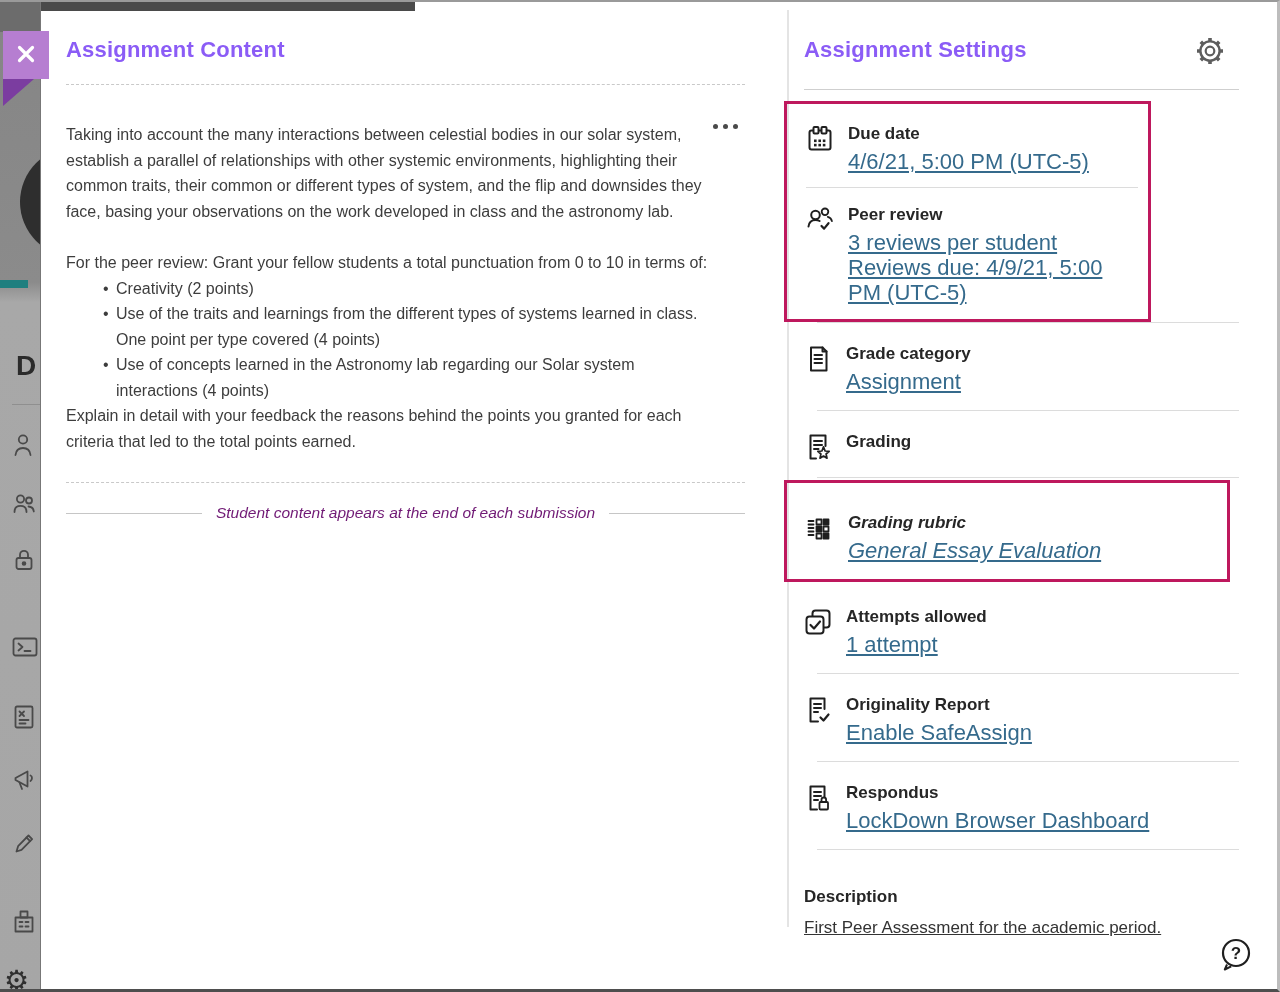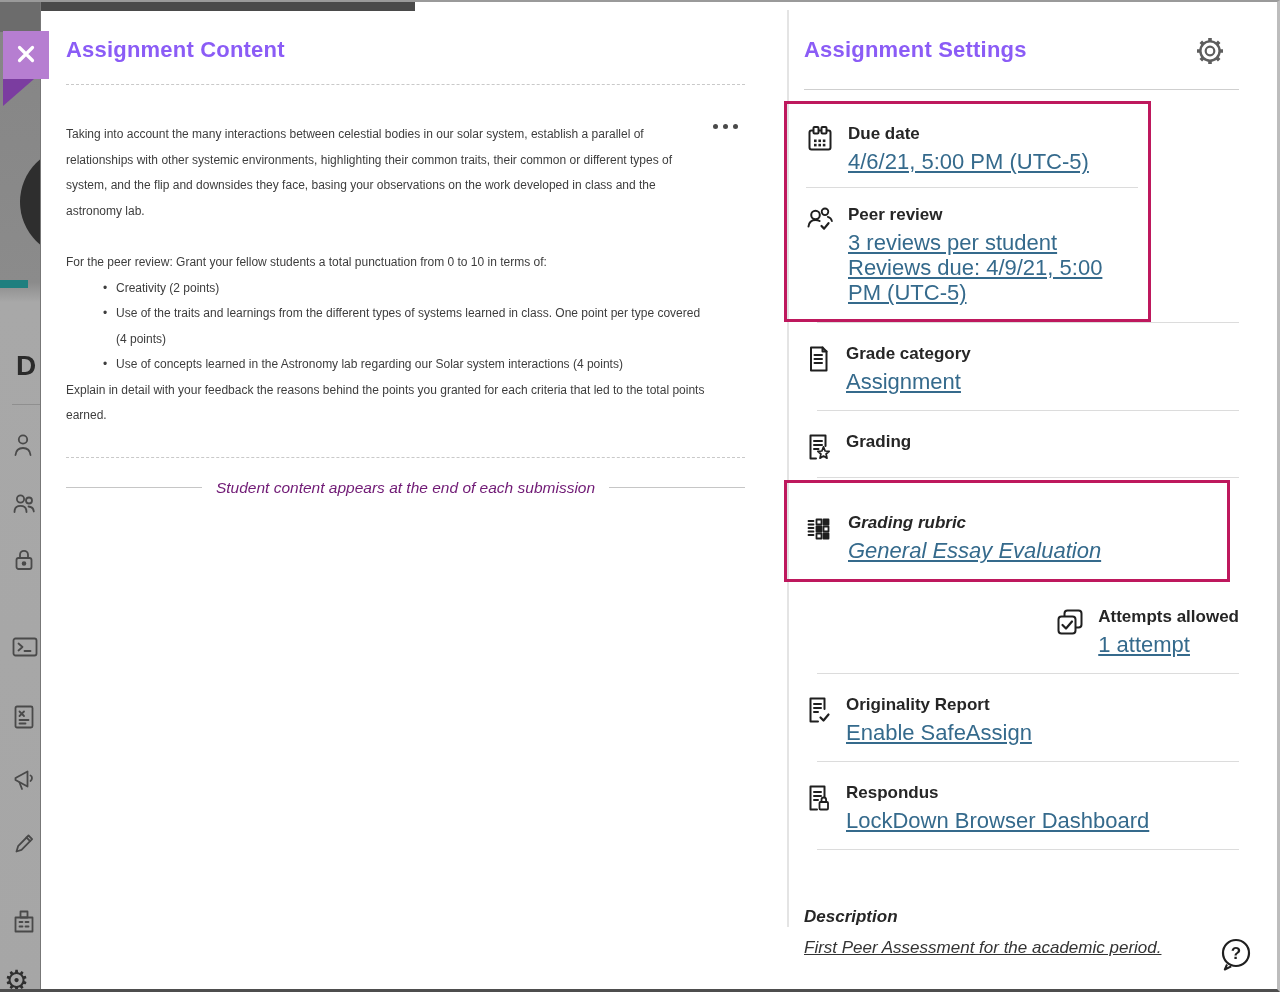--- a/index.html
+++ b/index.html
@@ -27,21 +27,21 @@
   
   .close-btn{position:absolute;left:3px;top:29px;width:46px;height:48px;background:#b67ed1;border:none;cursor:pointer;z-index:30;display:flex;align-items:center;justify-content:center;padding:0;}
   .close-fold{position:absolute;left:3px;top:77px;width:31px;height:27px;background:#7b3da0;clip-path:polygon(0 0,100% 0,0 100%);z-index:29;}
 
   
   .left-col{position:absolute;left:26px;top:34px;width:679px;color:#3d3d3d;}
   .panel h1,.panel h2{margin:0;font-size:22px;line-height:27px;font-weight:600;color:#8b5cf6;letter-spacing:.2px;}
   .dashed-hr{border:none;border-top:1px dashed #c9c9c9;margin:21px 0 0 0;}
   .overflow{position:absolute;right:3px;top:84px;background:none;border:none;cursor:pointer;display:flex;gap:5px;padding:4px;}
   .overflow .dot{width:5px;height:5px;border-radius:50%;background:#4a4a4a;display:block;}
-  .content-body{margin-top:37px;font-size:12px;line-height:25.5px;}
+  .content-body{margin-top:37px;font-size:16px;line-height:25.5px;}
   .content-body p{margin:0 0 26px 0;width:645px;}
   .content-body p.tight{margin-bottom:0;}
   .content-body ul{list-style:none;margin:0;padding:0 0 0 37px;width:600px;}
   .content-body li{position:relative;padding-left:13px;}
   .content-body li::before{content:"•";position:absolute;left:0;top:0;color:#3d3d3d;}
   .dashed-hr.second{margin-top:28px;}
   .student-note{margin-top:21px;display:flex;align-items:center;gap:14px;color:#701a75;}
   .student-note .line{flex:1;border-top:1px solid #c6c6c6;}
   .student-note em{font-size:15.5px;font-style:italic;white-space:nowrap;}
 
@@ -63,22 +63,22 @@
   .s-links{margin-top:5px;}
   .s-link{display:inline-block;color:#356a8c;text-decoration:underline;font-size:22px;line-height:25px;cursor:pointer;}
   .s-link.block{display:block;}
   .sep{color:#3d3d3d;margin:0 6px;font-size:16.5px;}
   .s-div{border:none;border-top:1px solid #dcdcdc;margin:0 0 0 13px;}
   .callout .s-div{margin-left:0;}
   .pt8{padding-top:8px;}.pb13{padding-bottom:13px;}
   .pt16{padding-top:16px;}.pb14{padding-bottom:14px;}
   .pt20{padding-top:20px;}.pb16{padding-bottom:16px;}
   .pt18{padding-top:18px;}
-  .pt24{padding-top:24px;justify-content:flex-end;}
-  .desc{margin-top:56px;font-style:italic;}
+  .pt24{padding-top:24px;}
+  .desc{margin-top:36px;}
   .desc-link{display:inline-block;margin-top:11px;color:#333;text-decoration:underline;font-size:17px;cursor:pointer;}
 
   .help-btn{position:absolute;right:23px;bottom:14px;background:none;border:none;cursor:pointer;padding:0;z-index:8;}
 
   svg.line-ic{stroke:#1f1f1f;fill:none;stroke-width:2;stroke-linecap:round;stroke-linejoin:round;}
 </style>
 </head>
 <body>
 
 <div class="viewport">

